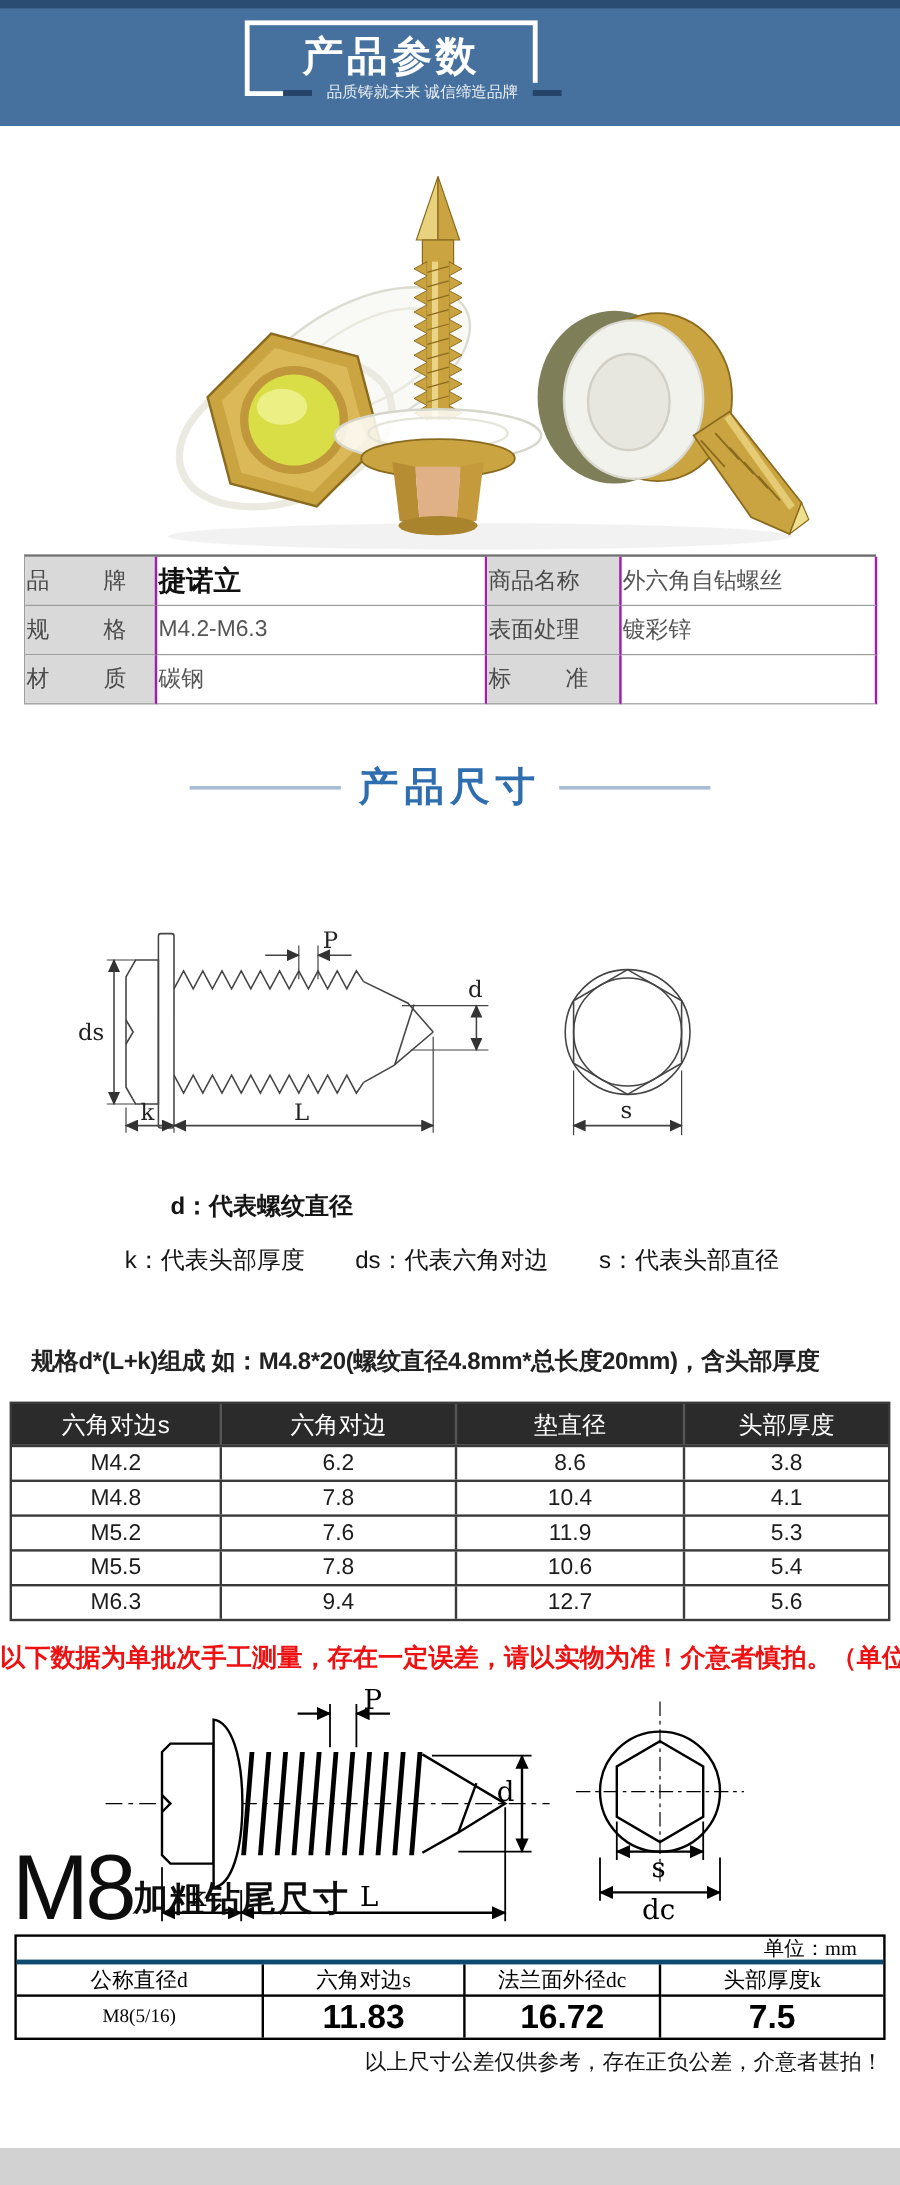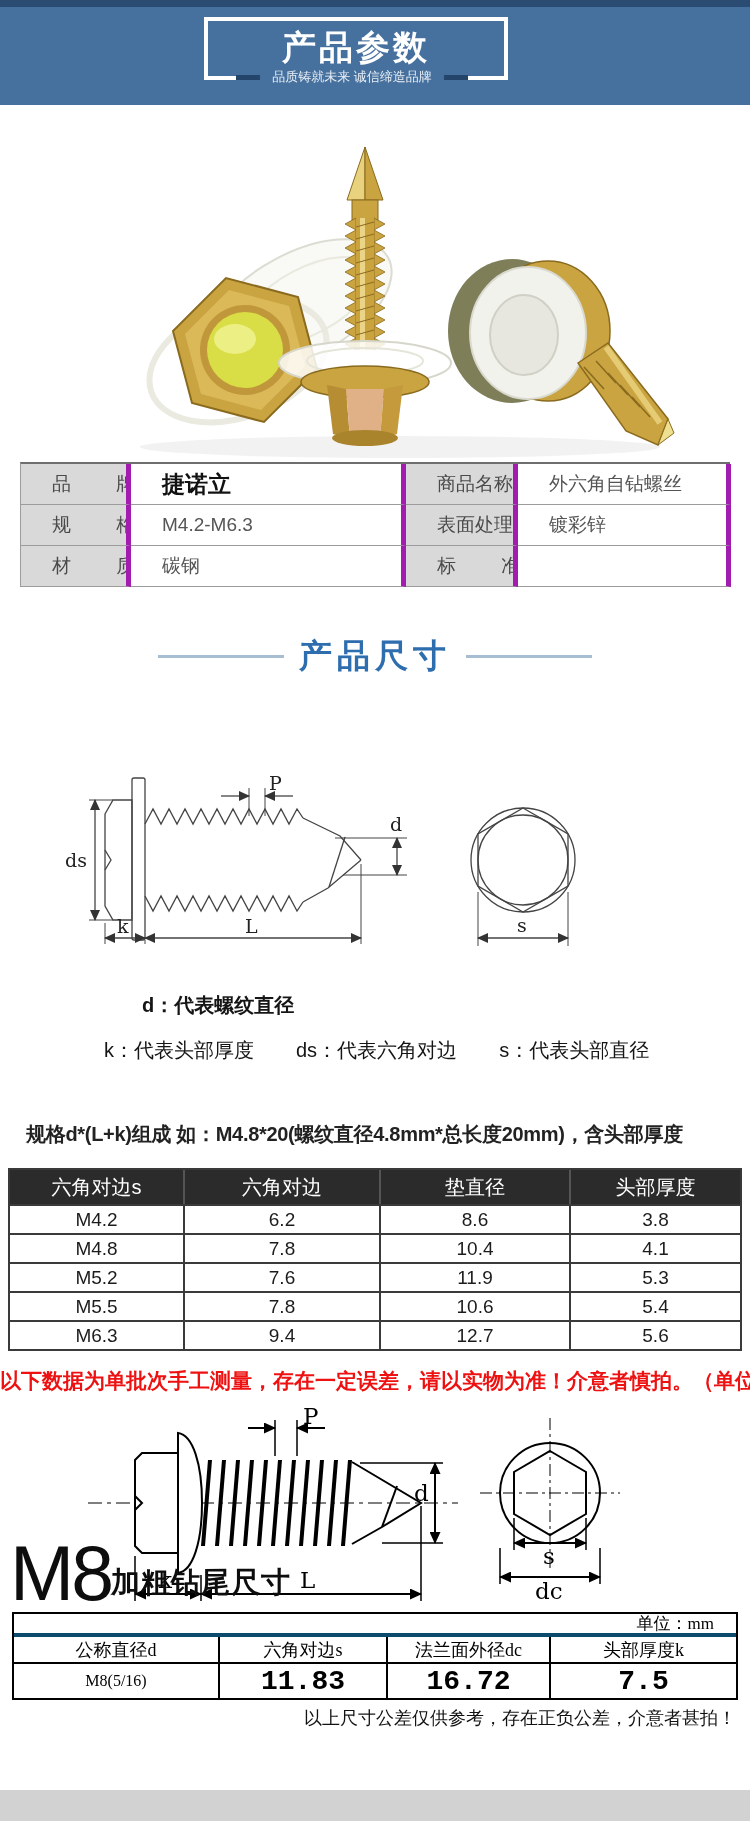--- a/index.html
+++ b/index.html
@@ -3,33 +3,33 @@
 <meta charset="utf-8">
 <style>
   *{margin:0;padding:0;box-sizing:border-box}
   html,body{background:#fff}
   body{font-family:"Liberation Sans","DejaVu Sans",sans-serif}
   #page{position:relative;width:750px;height:1821px;margin:0 auto;background:#fff;overflow:hidden}
 
   
   .banner{position:absolute;left:0;top:0;width:750px;height:105px;background:#46719e}
   .banner-strip{position:absolute;left:0;top:0;width:750px;height:7px;background:#2a4c72}
-  .banner-box{position:absolute;left:204px;top:17px;width:304px;height:63px;border:4px solid #fff}
+  .banner-box{position:absolute;left:204px;top:17px;width:244px;height:63px;border:4px solid #fff}
   .banner-title{width:100%;text-align:center;line-height:53px;font-size:34px;font-weight:bold;color:#fff;letter-spacing:3px}
   .banner-sub{position:absolute;left:236px;top:69px;width:232px;height:16px;background:#46719e;display:flex;align-items:center;justify-content:space-between;gap:7px}
   .banner-sub .txt{font-size:13px;color:#e8eef5;white-space:nowrap}
   .banner-sub .dash{width:24px;height:5px;background:#25446a;flex:none}
 
   
   .photo{position:absolute;left:0;top:105px;width:750px;height:357px}
 
   
   .params{position:absolute;left:20px;top:462px;width:710px;border-top:2px solid #6e6e6e;border-left:1px solid #9c9c9c;background:#fff}
   .params .prow{display:grid;grid-template-columns:110px 275px 112px 213px;height:41px}
-  .params .cell{border-right:5px solid #a21caf;border-bottom:1px solid #9c9c9c;display:flex;align-items:center;padding:0 31px;font-size:19px;color:#555;white-space:nowrap;overflow:hidden}
+  .params .cell{border-right:2px solid #a21caf;border-bottom:1px solid #9c9c9c;display:flex;align-items:center;padding:0 1px;font-size:19px;color:#555;white-space:nowrap;overflow:hidden}
   .params .label{background:#d9d9d9;color:#4a4a4a;word-spacing:40px}
   .params .brand{font-size:23px;font-weight:bold;color:#111}
 
   
   .sec-title{position:absolute;left:0;top:634px;width:750px;display:flex;align-items:center;justify-content:center;gap:15px}
   .sec-title .line{width:126px;height:3px;background:#a7bdd1}
   .sec-title .txt{font-size:33px;font-weight:bold;color:#2f6eae;letter-spacing:5px;white-space:nowrap}
 
   
   .diag1{position:absolute;left:45px;top:738px}
@@ -59,21 +59,21 @@
   .m8title .big{font-size:77px;font-weight:400;line-height:0.95;letter-spacing:-3px}
   .m8title .small{font-size:29px;font-weight:bold;margin-bottom:7px;letter-spacing:1px;white-space:nowrap}
   .m8table{position:absolute;left:12px;top:1612px;width:726px;border:2px solid #000;background:#fff;font-family:"Liberation Serif","DejaVu Serif",serif}
   .m8table .unit{height:23px;display:flex;align-items:center;justify-content:flex-end;padding-right:22px;font-size:17px;color:#000;border-bottom:4px solid #0c4a6e}
   .m8table .mrow{display:grid;grid-template-columns:206px 168px 163px 1fr}
   .m8table .hcell{height:27px;display:flex;align-items:center;justify-content:center;font-size:18px;color:#000;border-right:2px solid #000;border-bottom:2px solid #000}
   .m8table .hcell:last-child{border-right:none}
   .m8table .dcell{height:34px;display:flex;align-items:center;justify-content:center;border-right:2px solid #000}
   .m8table .dcell:last-child{border-right:none}
   .m8table .name{font-size:16px;color:#000}
-  .m8table .num{font-family:Liberation Mono, monospace;font-size:28px;font-weight:bold;color:#000}
+  .m8table .num{font-family:Liberation Sans, sans-serif;font-size:28px;font-weight:bold;color:#000}
   .m8note{position:absolute;left:0;top:1706px;width:736px;text-align:right;font-size:18px;color:#111;font-family:"Liberation Serif","DejaVu Serif",serif;white-space:nowrap}
 
   .bottom-strip{position:absolute;left:0;top:1790px;width:750px;height:31px;background:#d2d2d2}
 </style>
 </head>
 <body>
 
 <div id="page">
 
   <div class="banner">

